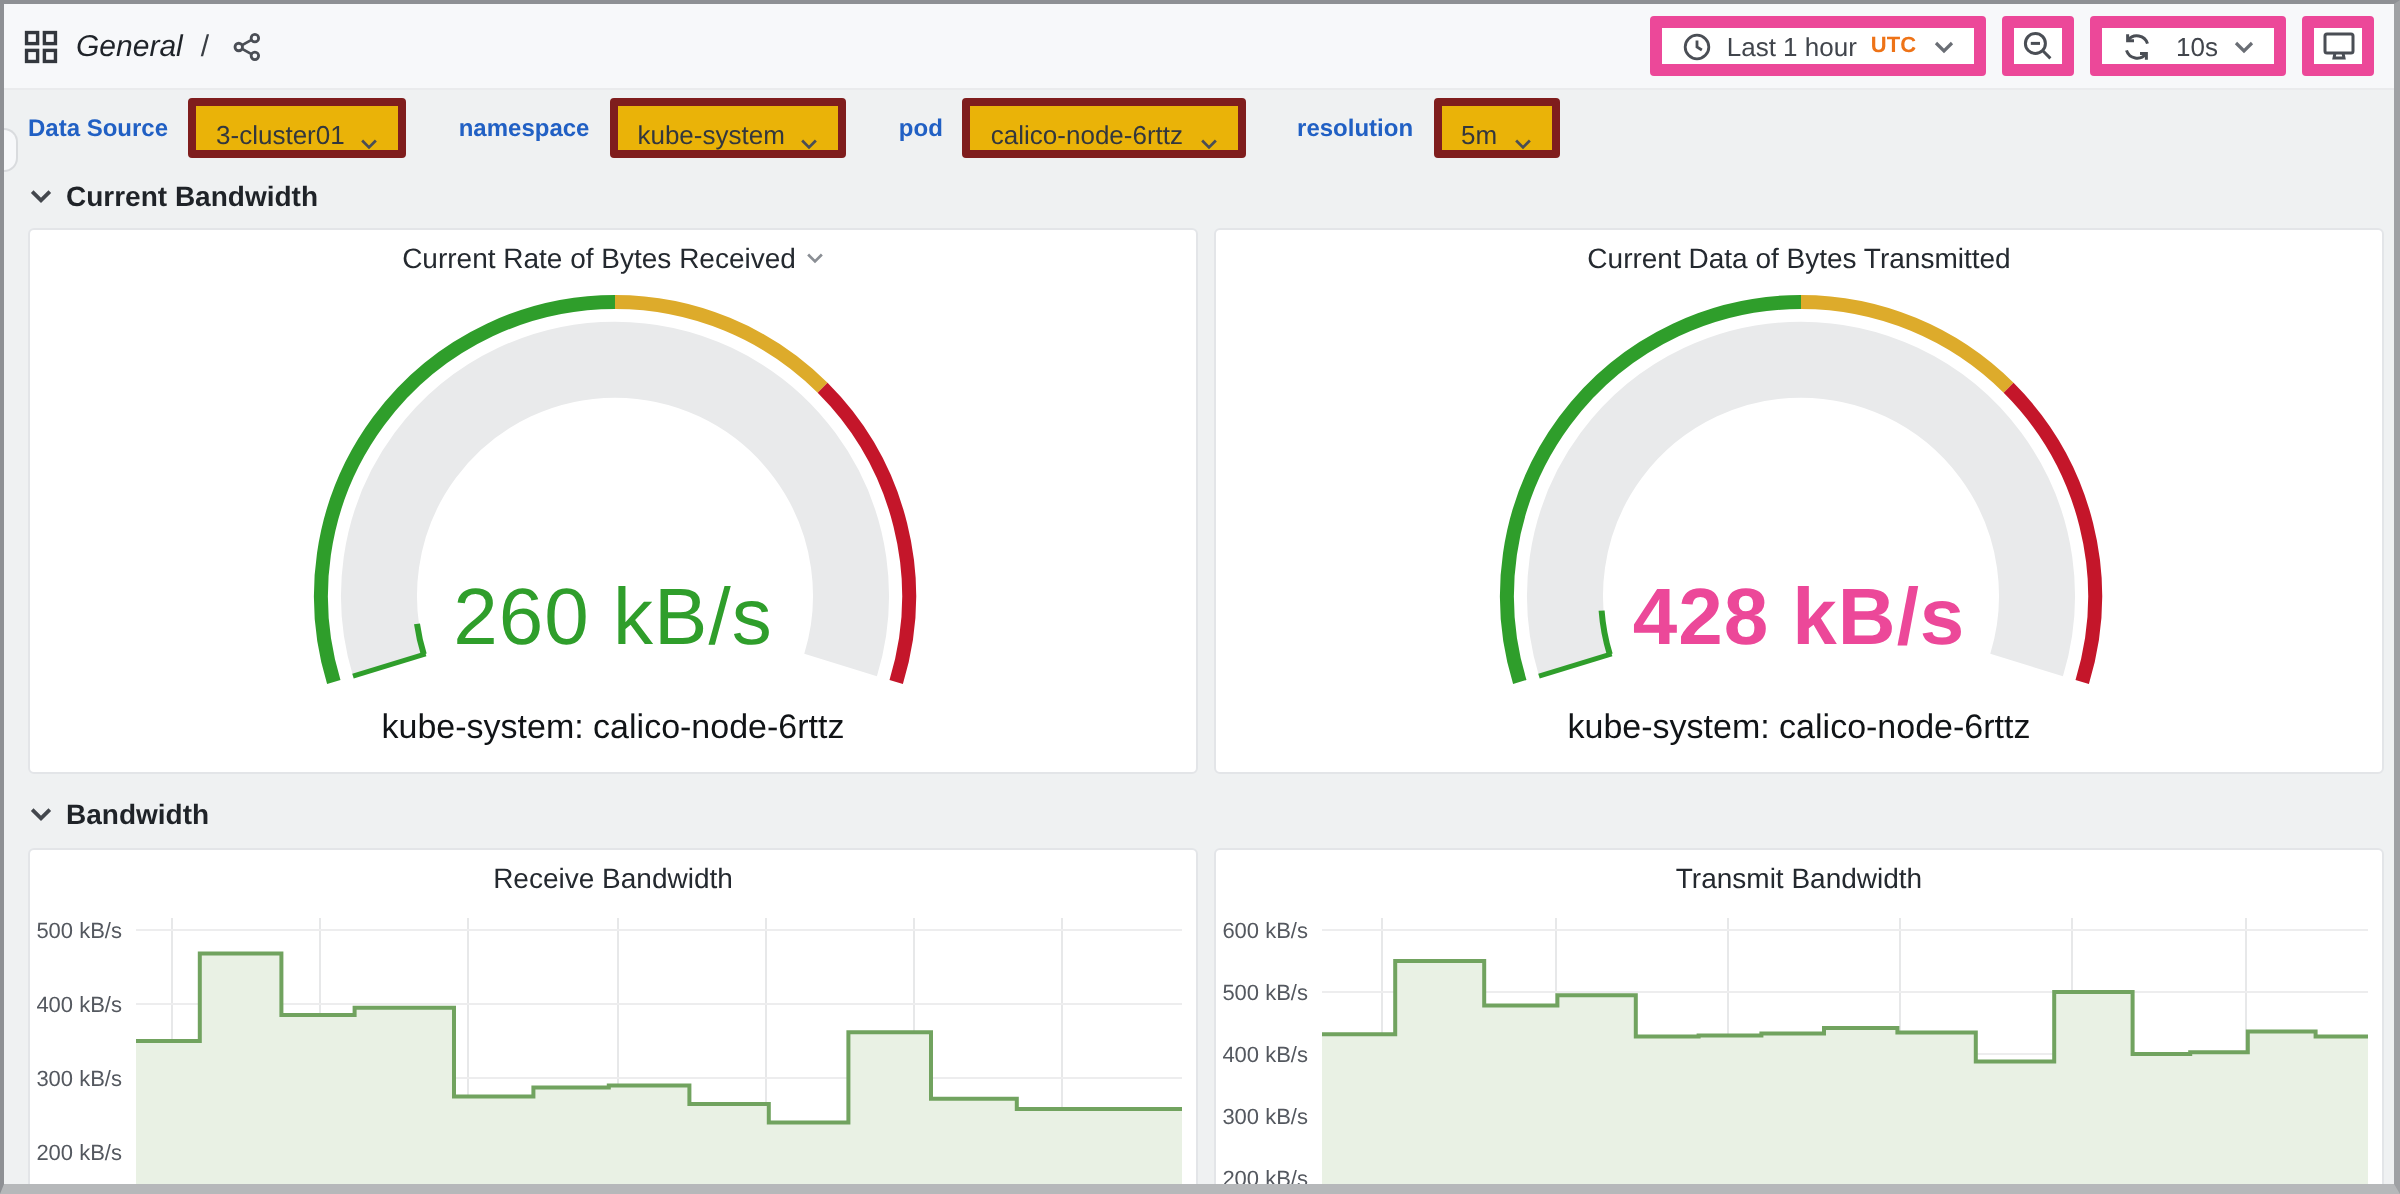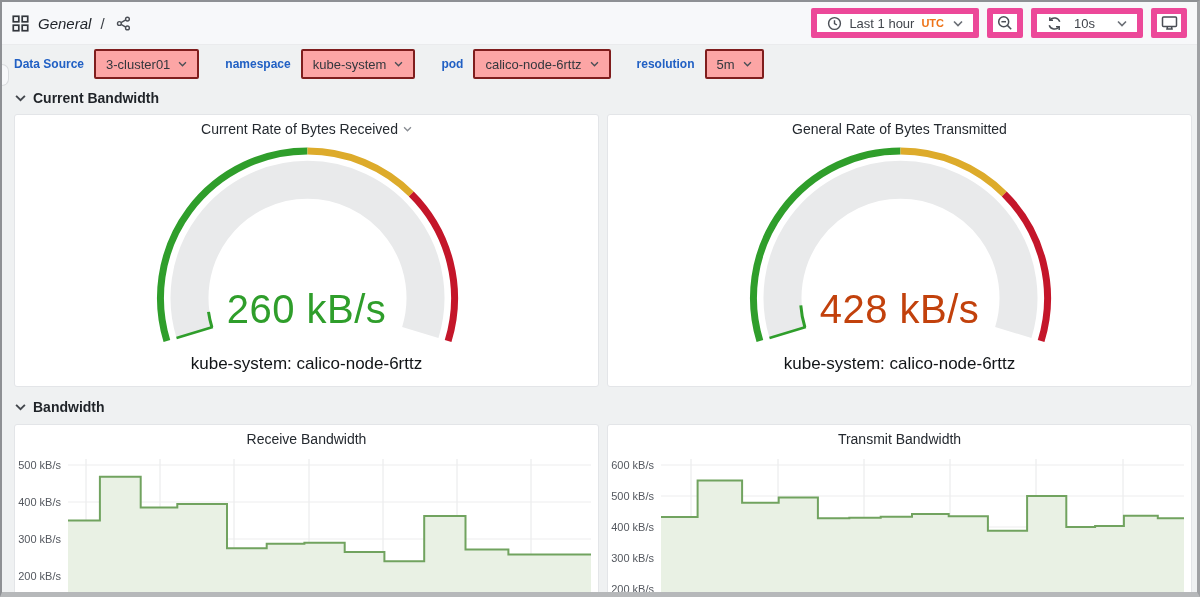--- a/index.html
+++ b/index.html
@@ -31,22 +31,22 @@
   .btn .utc { color:#ee7317; font-size:11px; font-weight:700; }
   .icon-btn { justify-content:center; width:36px; padding:0; }
   .caret { margin-left:2px; }
   
   .variables {
     position:absolute; top:47px; left:12px; display:flex; align-items:center; gap:26px;
   }
   .var-group { display:flex; align-items:center; gap:10px; }
   .var-label { color:#2160c4; font-size:12px; font-weight:700; }
   .var-select {
-    display:flex; align-items:center; gap:8px; height:30px;
-    background:#fca5a5; border:2px solid #7f1d1d; border-radius:2px;
+    display:flex; align-items:flex-end; gap:8px; height:30px;
+    background:#eab308; border:4px solid #7f1d1d; border-radius:2px;
     padding:0 10px; font-size:13px; color:#33373d; cursor:pointer;
   }
   
   .section-header {
     position:absolute; left:13px; display:flex; align-items:center; gap:7px;
     font-size:14px; font-weight:700; color:#1f2328; cursor:pointer;
   }
   .section-current { top:88px; }
   .section-bandwidth { top:397px; }
   
@@ -134,21 +134,21 @@
     </div>
     <div class="btn" style="gap:12px;">
       <span class="icon">
         <svg width="15" height="15" viewBox="0 0 16 16" fill="none" stroke="#4a4e55" stroke-width="1.6">
           <path d="M 13.6 6.2 A 6 6 0 0 0 3.2 4.3"></path>
           <polyline points="3.0,1.2 3.0,4.6 6.4,4.6" fill="none"></polyline>
           <path d="M 2.4 9.8 A 6 6 0 0 0 12.8 11.7"></path>
           <polyline points="13.0,14.8 13.0,11.4 9.6,11.4" fill="none"></polyline>
         </svg>
       </span>
-      <span style="display:flex;align-items:center;gap:20px;">
+      <span style="display:flex;align-items:center;gap:6px;">
         <span>10s</span>
         <span class="icon caret">
           <svg width="10" height="7" viewBox="0 0 10 7" fill="none" stroke="#6a6e75" stroke-width="1.6">
               <polyline points="1,1.5 5,5.5 9,1.5"></polyline>
             </svg>
         </span>
       </span>
     </div>
     <div class="btn icon-btn">
       <span class="icon">
@@ -235,31 +235,31 @@
         <path d="M 395.3 50.9 A 147 147 0 0 1 432.1 198.0" stroke="#c4162a" stroke-width="7" fill="none"></path>
         <path d="M 195.9 184.2 A 100 100 0 0 1 192.5 168.9" stroke="#2f9e2b" stroke-width="3" fill="none"></path>
         <line x1="196.82582915965946" y1="183.9447987675509" x2="160.48624843306413" y2="195.05492354701488" stroke="#2f9e2b" stroke-width="2.5"></line>
       </svg></div>
   <div class="gauge-value" style="color:#2f9e2b;">260 kB/s</div>
   <div class="gauge-label">kube-system: calico-node-6rttz</div>
 </div>
 
 <div class="panel panel-r row-gauge">
   <div class="panel-title">
-    <span>General Rate of Bytes Transmitted</span>
+    <span>Current Data of Bytes Transmitted</span>
   </div>
   <div class="gauge-wrap"><svg width="583" height="215" viewBox="0 0 583 215">
         <path d="M 178.7 189.5 A 118 118 0 1 1 404.3 189.5" stroke="#e9eaeb" stroke-width="38" fill="none"></path>
         <path d="M 150.9 198.0 A 147 147 0 0 1 291.5 8.0" stroke="#2f9e2b" stroke-width="7" fill="none"></path>
         <path d="M 291.5 8.0 A 147 147 0 0 1 395.3 50.9" stroke="#ddab2b" stroke-width="7" fill="none"></path>
         <path d="M 395.3 50.9 A 147 147 0 0 1 432.1 198.0" stroke="#c4162a" stroke-width="7" fill="none"></path>
         <path d="M 195.9 184.2 A 100 100 0 0 1 191.8 162.3" stroke="#2f9e2b" stroke-width="3" fill="none"></path>
         <line x1="196.82582915965946" y1="183.9447987675509" x2="160.48624843306413" y2="195.05492354701488" stroke="#2f9e2b" stroke-width="2.5"></line>
       </svg></div>
-  <div class="gauge-value" style="color:#c2410c;">428 kB/s</div>
+  <div class="gauge-value" style="color:#ec4899;font-weight:bold;">428 kB/s</div>
   <div class="gauge-label">kube-system: calico-node-6rttz</div>
 </div>
 
 <div class="section-header section-bandwidth">
   <span class="icon">
     <svg width="11" height="8" viewBox="0 0 10 7" fill="none" stroke="#43474d" stroke-width="1.7">
         <polyline points="1,1.5 5,5.5 9,1.5"></polyline>
       </svg>
   </span>
   <span>Bandwidth</span>

